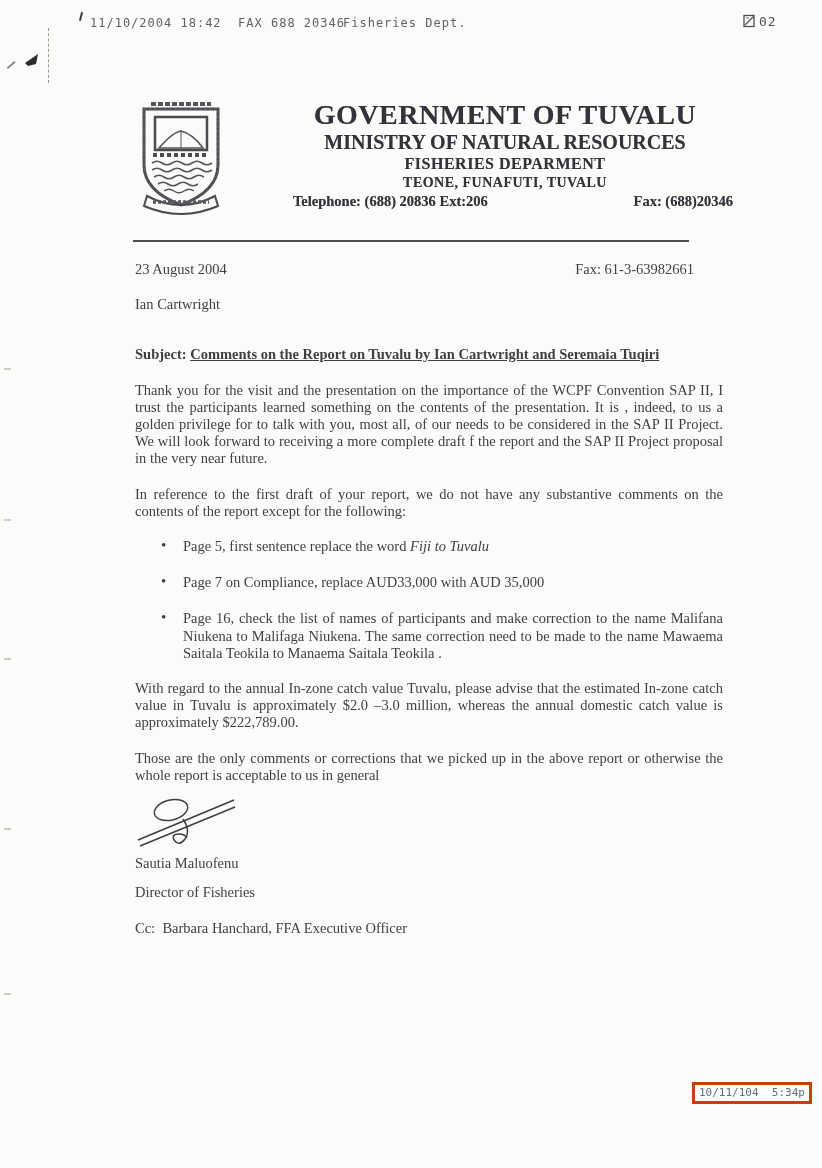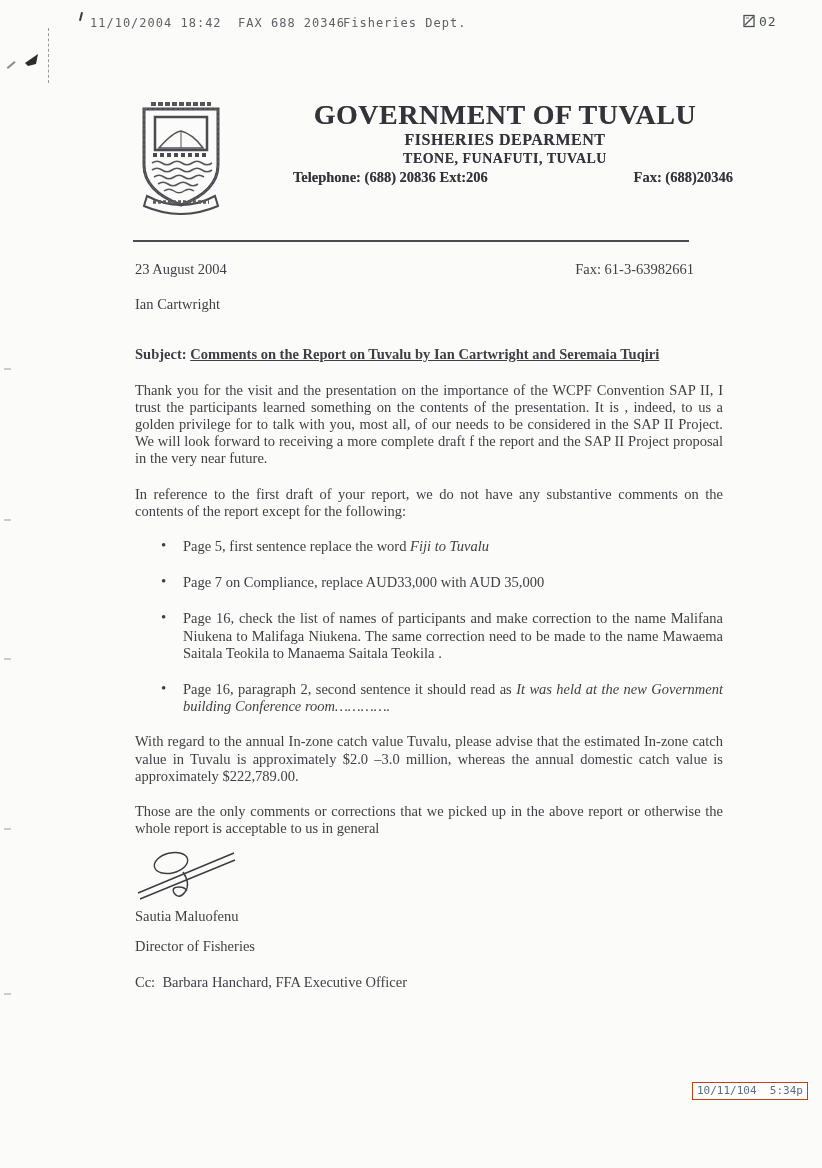--- a/index.html
+++ b/index.html
@@ -55,21 +55,21 @@
   ul.corrections li::before { content:"\2022"; position:absolute; left:26px; top:-1px; font-size:15px; }
   .it { font-style:italic; }
 
   .signature-block { margin-top:11px; }
   .signature-svg { display:block; margin-left:2px; }
   .signer-name { margin-top:6px; }
   .signer-title { font-weight:normal; margin-top:12px; }
   .cc-line { margin-top:19px; white-space:pre; }
 
   
-  .timestamp { position:absolute; left:692px; top:1082px; border:1px solid #c2410c;
+  .timestamp { position:absolute; left:692px; top:1082px; border:3px solid #c2410c;
     font-family:"DejaVu Sans Mono", monospace; font-size:11px; color:#5d6f7e;
     padding:1px 4px 2px 4px; white-space:pre; background:rgba(255,255,255,.6); }
 </style>
 </head>
 <body>
 
 <svg class="artifact" style="left:24px;top:53px;" width="16" height="14" viewBox="0 0 16 14">
   <polygon points="1,10 14,1 12,11 4,13" fill="#2c2c2c"></polygon>
 </svg>
 <div class="artifact art-dashline"></div>
@@ -113,20 +113,21 @@
     <path d="M15,70 q5,-3.5 10,0 t10,0 t10,0 t10,0 t10,0 t10,0" fill="none" stroke="#55555b" stroke-width="1.6"></path>
     <path d="M17,77 q5,-3.5 10,0 t10,0 t10,0 t10,0 t10,0" fill="none" stroke="#55555b" stroke-width="1.6"></path>
     <path d="M21,84 q5,-3.5 10,0 t10,0 t10,0 t10,0" fill="none" stroke="#55555b" stroke-width="1.6"></path>
     <path d="M27,91 q5,-3.5 10,0 t10,0 t10,0" fill="none" stroke="#55555b" stroke-width="1.4"></path>
 
     <path d="M10,96 q34,18 68,0 l3,10 q-37,16 -74,0 z" fill="none" stroke="#4a4a50" stroke-width="2"></path>
     <line x1="16" y1="102" x2="72" y2="102" stroke="#5a5a60" stroke-width="3.5" stroke-dasharray="3,2"></line>
   </svg>
   <div class="lh-text">
     <div class="lh-line1">GOVERNMENT OF TUVALU</div>
+    <div class="lh-line2">MINISTRY OF NATURAL RESOURCES</div>
     <div class="lh-line3">FISHERIES DEPARMENT</div>
     <div class="lh-line4">TEONE, FUNAFUTI, TUVALU</div>
     <div class="lh-contact">
       <span>Telephone: (688) 20836 Ext:206</span>
       <span>Fax: (688)20346</span>
     </div>
   </div>
 </div>
 
 <div class="letter-body">
@@ -149,23 +150,20 @@
   <ul class="corrections">
     <li>
       <span>Page 5, first sentence replace the word </span><span class="it">Fiji to Tuvalu</span>
     </li>
     <li>
       <span>Page 7 on Compliance, replace AUD33,000 with AUD 35,000</span>
     </li>
     <li>
       <span>Page 16, check the list of names of participants and make correction to the name Malifana Niukena to Malifaga Niukena. The same correction need to be made to the name Mawaema Saitala Teokila to Manaema Saitala Teokila .</span>
     </li>
-    <li>
-      <span>Page 16, paragraph 2, second sentence it should read as </span><span class="it">It was held at the new Government building Conference room………….</span>
-    </li>
   </ul>
 
   <p class="para">With regard to the annual In-zone catch value Tuvalu, please advise that the estimated In-zone catch value in Tuvalu is approximately $2.0 –3.0 million, whereas the annual domestic catch value is approximately $222,789.00.</p>
   <p class="para">Those are the only comments or corrections that we picked up in the above report or otherwise the whole report is acceptable to us in general</p>
 
   <div class="signature-block">
     <svg class="signature-svg" width="100" height="54" viewBox="0 0 100 54">
       <ellipse cx="34" cy="15" rx="17" ry="10" transform="rotate(-14 34 15)" fill="none" stroke="#3c3c42" stroke-width="1.4"></ellipse>
       <line x1="1" y1="45" x2="97" y2="5" stroke="#3c3c42" stroke-width="1.5"></line>
       <line x1="3" y1="51" x2="98" y2="12" stroke="#3c3c42" stroke-width="1.4"></line>

